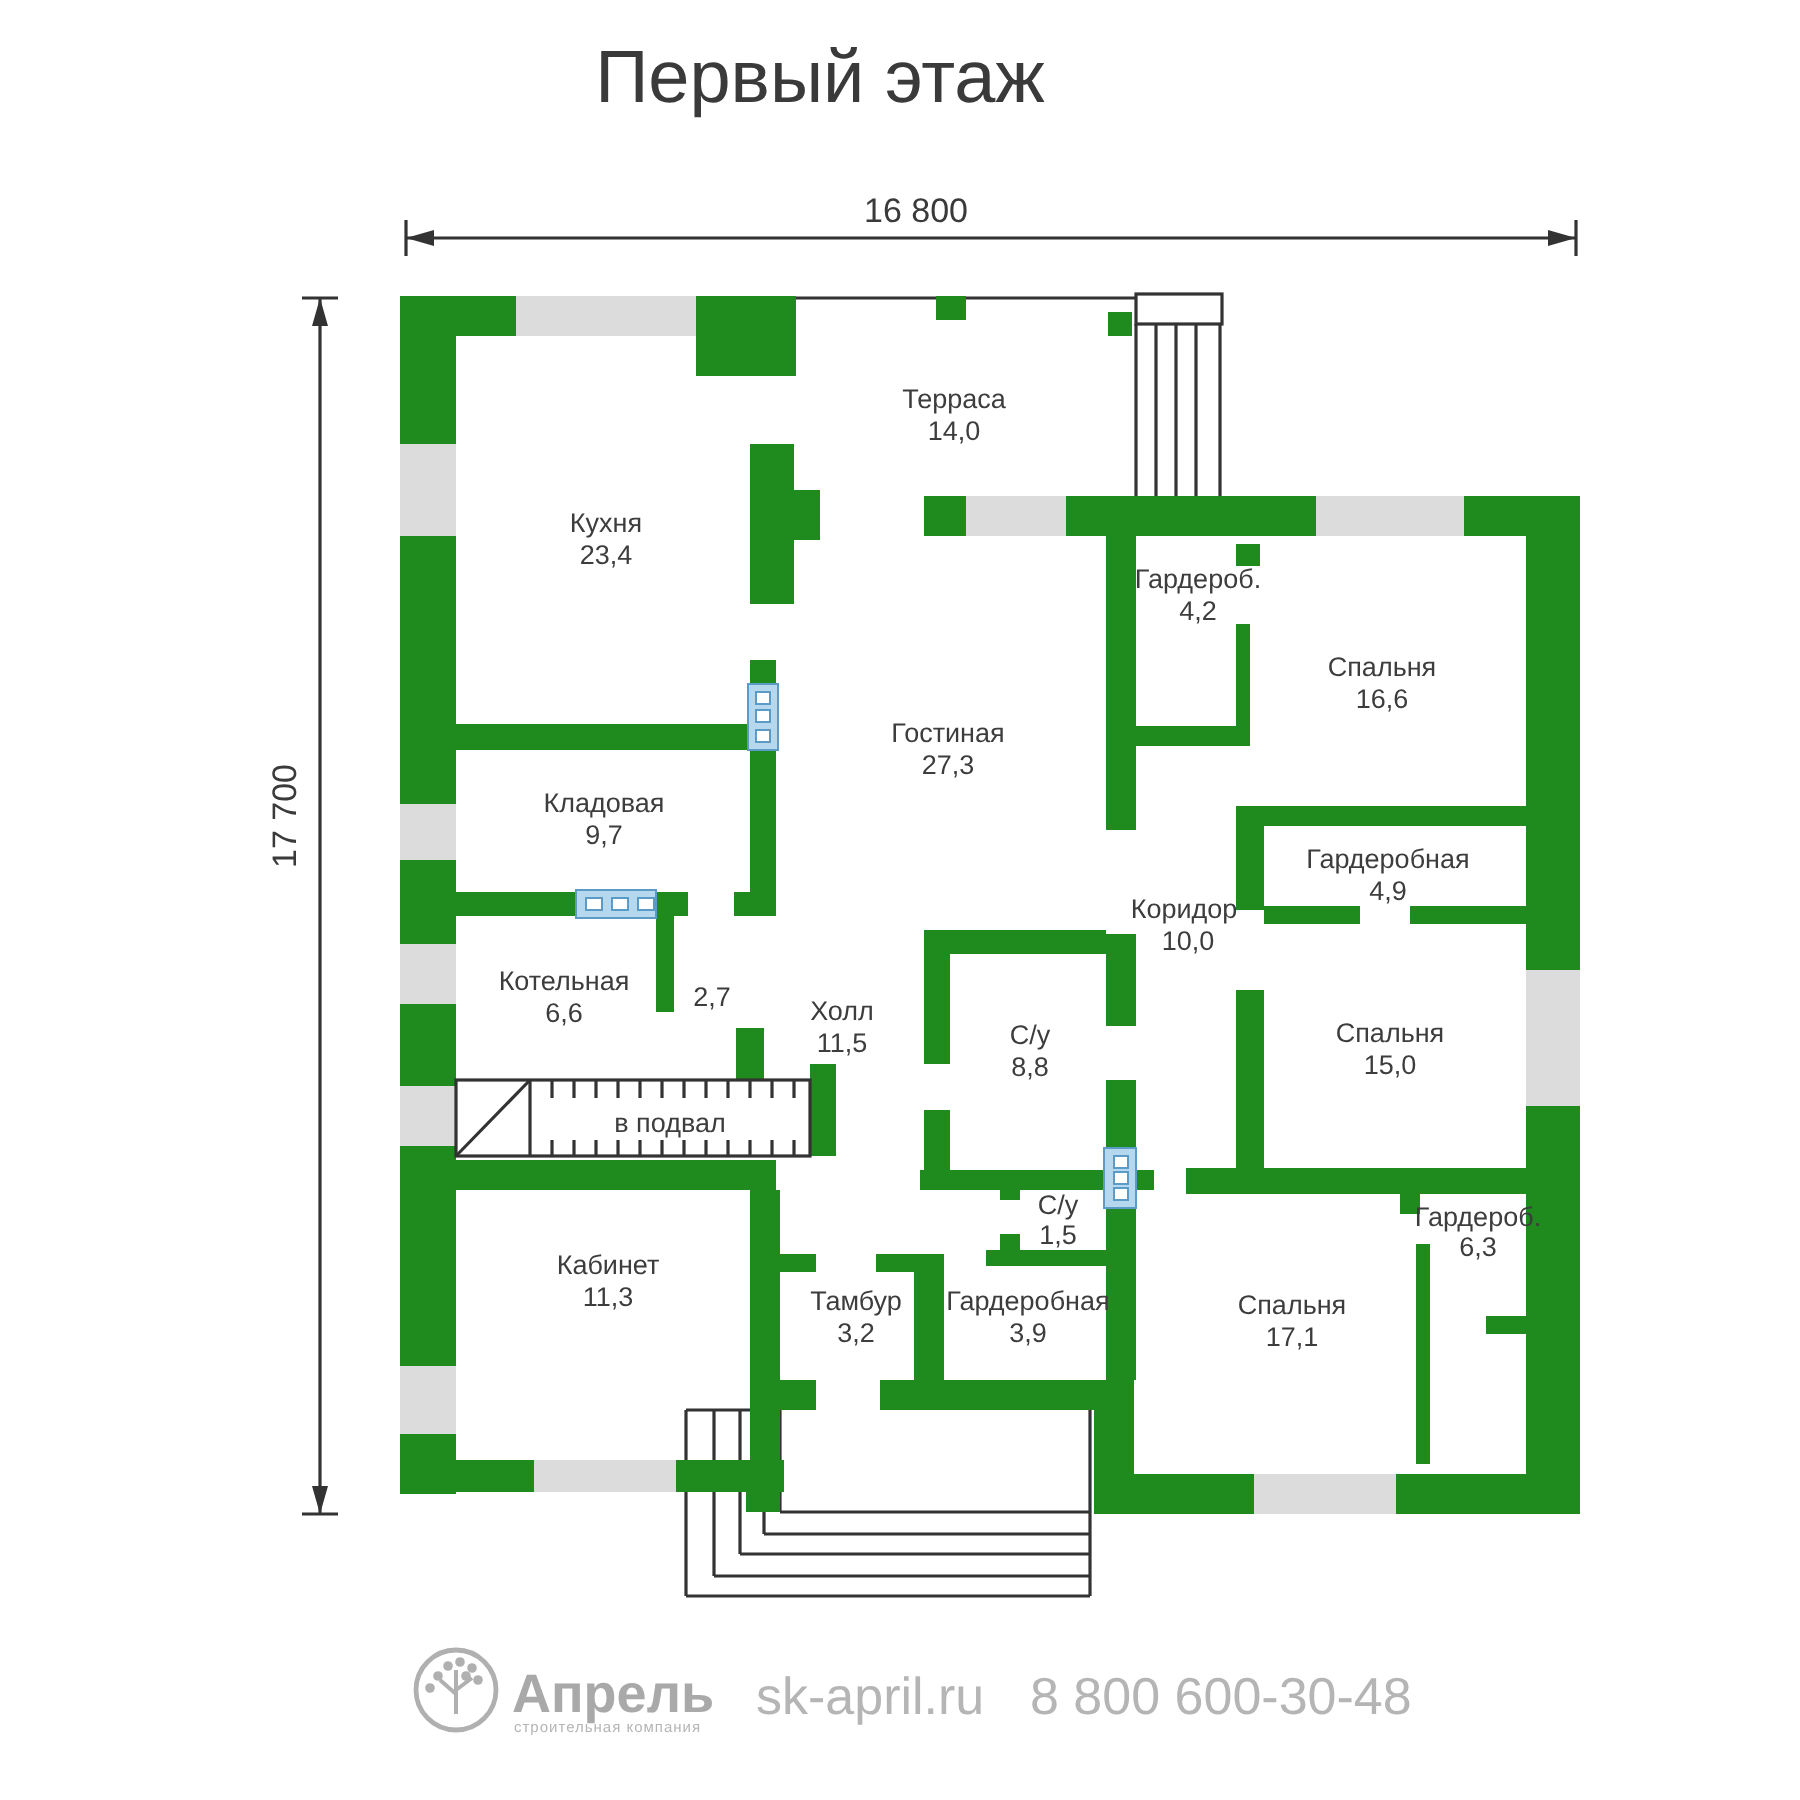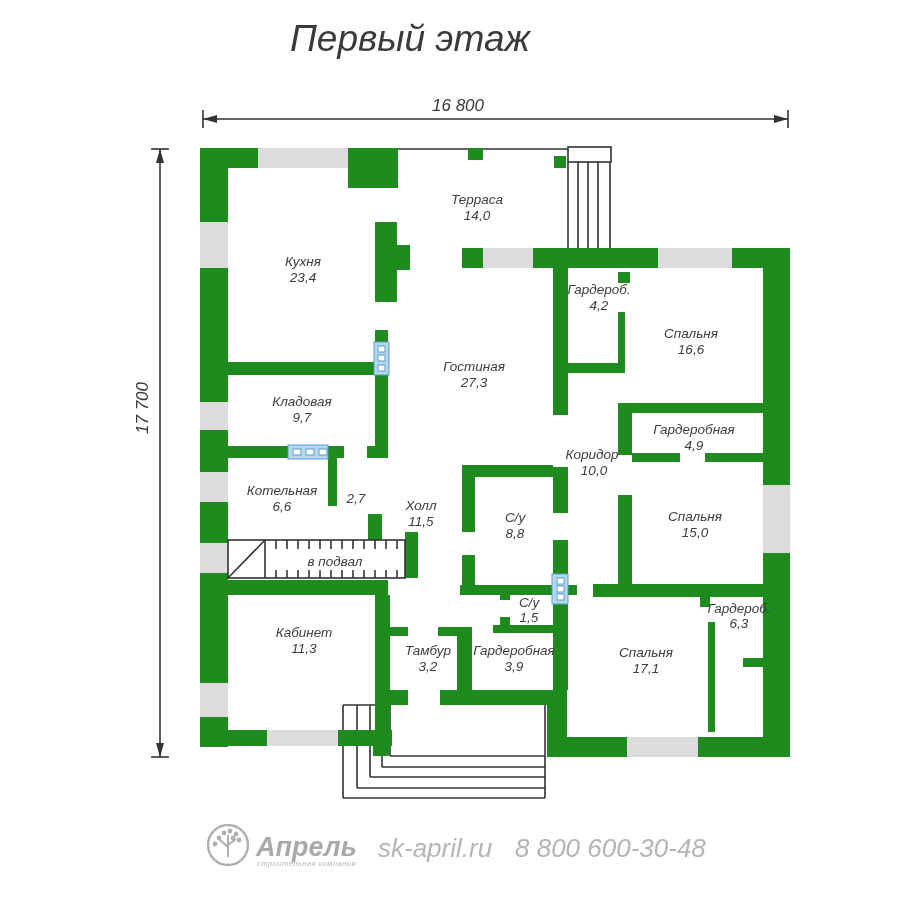--- a/index.html
+++ b/index.html
@@ -1,17 +1,17 @@
 <!DOCTYPE html>
 <html><head>
 <meta charset="utf-8">
 <style>
   html,body{margin:0;padding:0;background:#ffffff;}
   #stage{position:relative;width:900px;height:900px;background:#ffffff;overflow:hidden;
-         font-family:"Liberation Sans",sans-serif;font-style:italic;}
+         font-family:"Liberation Sans",sans-serif;}
   svg{position:absolute;left:0;top:0;}
   text{font-family:"Liberation Sans",sans-serif;}
   .room-label{font-size:13.5px;fill:#3d3d3d;}
   .dim-label{font-size:17px;fill:#3a3a3a;}
   .title{font-size:37px;fill:#3a3a3a;}
   .thin{stroke:#333333;stroke-width:1.6;fill:none;}
   .footer-brand{font-size:27px;font-weight:bold;fill:#a9a9a9;}
   .footer-tag{font-size:7.5px;fill:#b5b5b5;letter-spacing:.5px;}
   .footer-site{font-size:26px;fill:#b5b5b5;}
   .footer-phone{font-size:26px;fill:#b5b5b5;}

